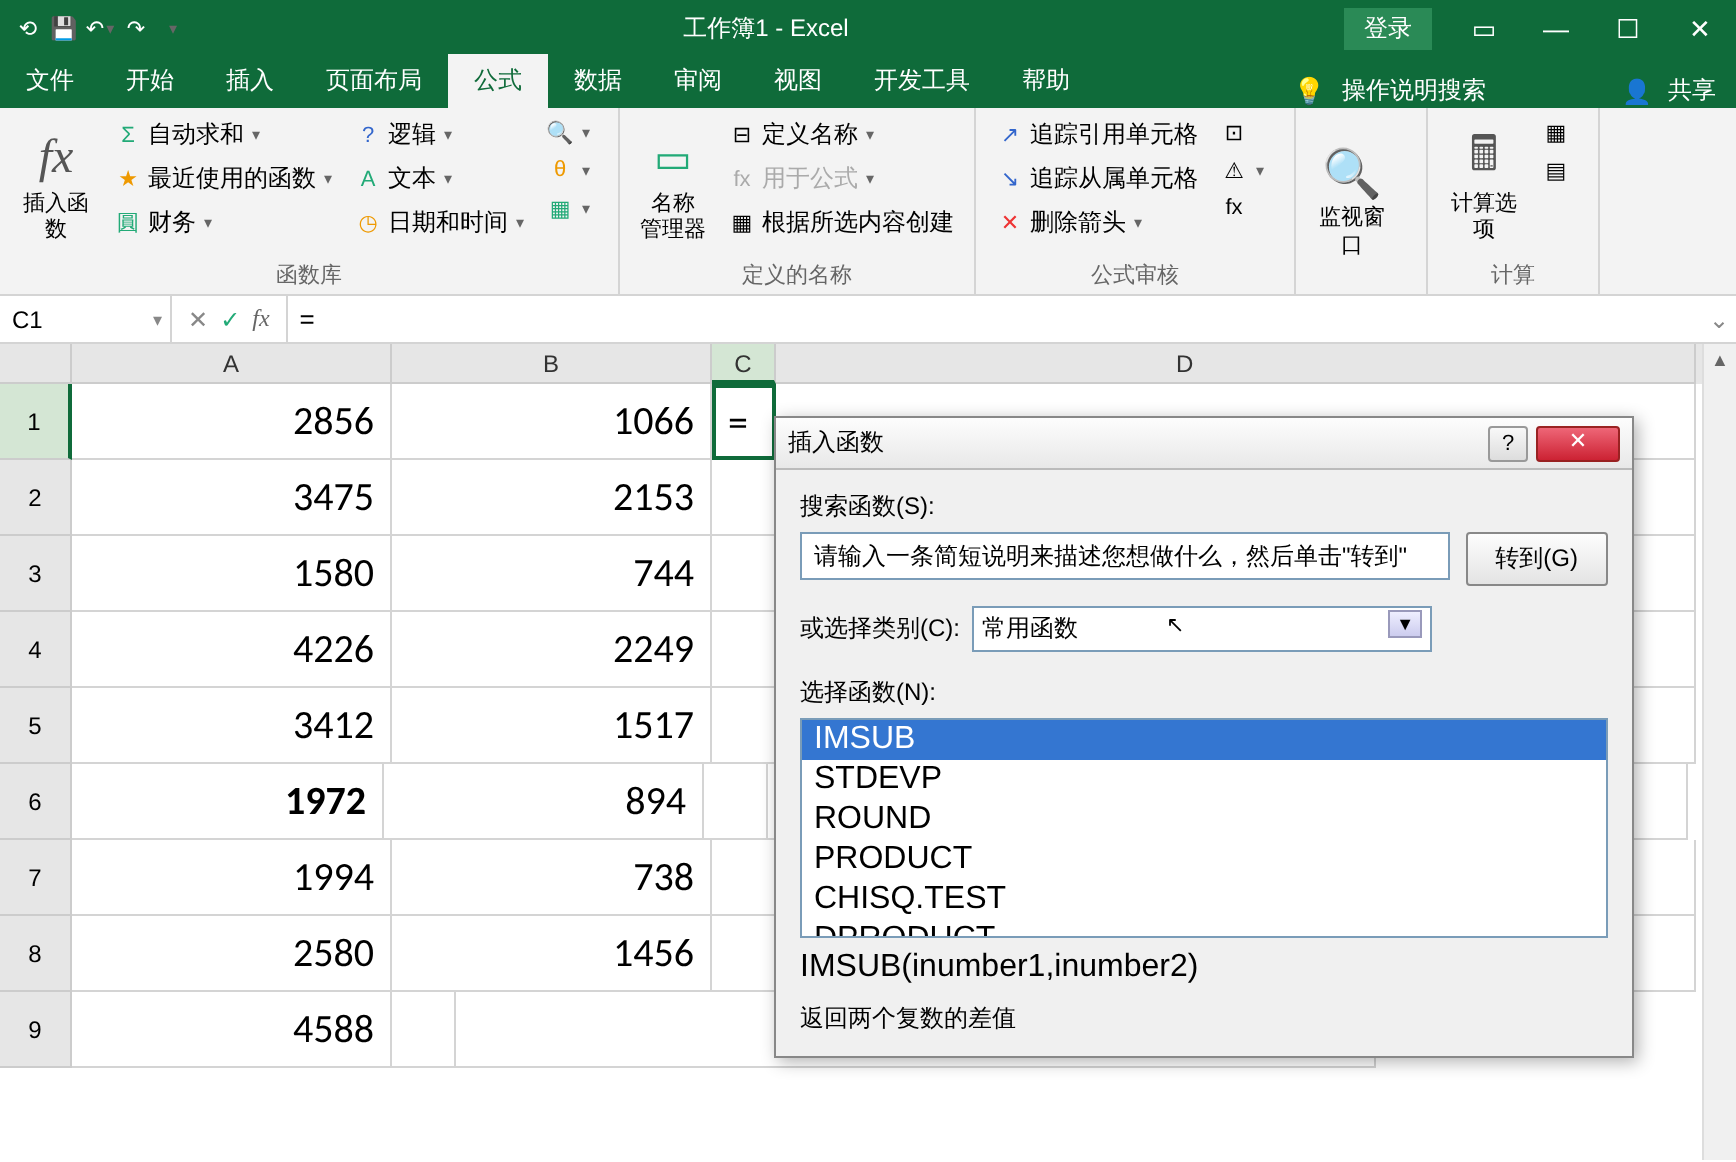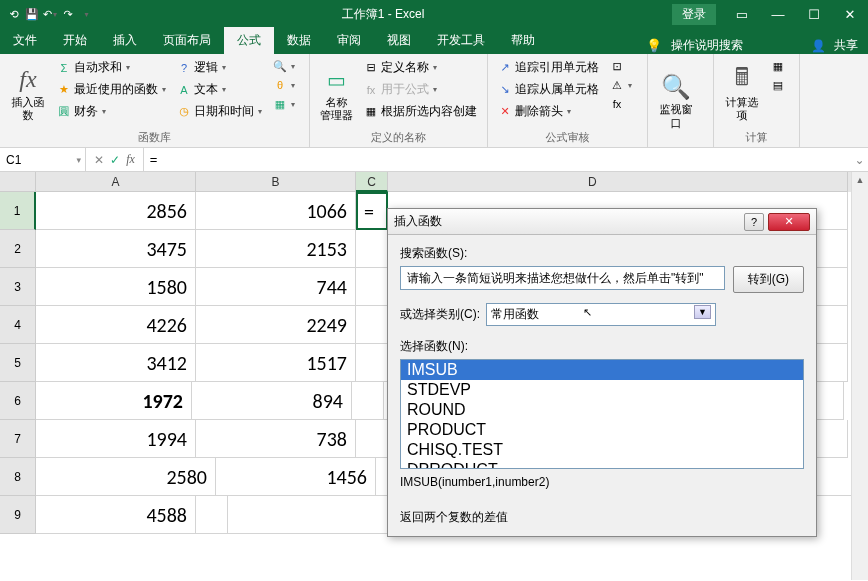--- a/index.html
+++ b/index.html
@@ -56,21 +56,21 @@
 .search-row{display:flex;gap:8px;align-items:flex-start;margin-bottom:10px;}
 .search-input{flex:1;border:1px solid #7a9cb8;padding:4px 6px;font-size:12px;background:#fff;}
 .go-btn{border:1px solid #888;background:linear-gradient(#fdfdfd,#e4e4e4);padding:4px 14px;font-size:12px;border-radius:2px;}
 .cat-row{display:flex;align-items:center;gap:6px;margin-bottom:12px;}
 .cat-select{border:1px solid #7a9cb8;padding:2px 4px;font-size:12px;width:230px;background:#fff;position:relative;}
 .cat-select::after{content:"▼";position:absolute;right:4px;font-size:9px;background:linear-gradient(#eef,#cce);border:1px solid #99b;padding:1px 3px;top:1px;}
 .cursor-img{position:absolute;left:96px;top:2px;font-size:11px;}
 .func-list{border:1px solid #7a9cb8;background:#fff;height:110px;overflow-y:scroll;margin-bottom:6px;}
 .func-item{padding:1px 6px;font-size:16px;}
 .func-item.sel{background:#3476d1;color:#fff;}
-.func-sig{font-size:12px;margin-bottom:20px;}
+.func-sig{font-size:16px;margin-bottom:8px;}
 .func-desc{font-size:12px;}
 .scrollbar-v{position:absolute;right:0;top:172px;width:17px;height:408px;background:#f0f0f0;border-left:1px solid #ddd;}
 .sb-up,.sb-down{height:17px;text-align:center;font-size:9px;line-height:17px;color:#666;}
 </style>
 </head>
 <body>
 
 <div class="titlebar">
   <div class="tb-left">
     <span class="tb-icon">⟲</span>
@@ -320,21 +320,21 @@
       </div>
       <div class="row">
         <div class="row-h">7</div>
         <div class="cell" style="width: 160px;">1994</div>
         <div class="cell" style="width: 160px;">738</div>
         <div class="cell" style="width: 32px; text-align: left;"></div>
         <div class="cell" style="width: 460px;"></div>
       </div>
       <div class="row">
         <div class="row-h">8</div>
-        <div class="cell" style="width: 180px;">2580</div>
+        <div class="cell" style="width: 160px;">2580</div>
         <div class="cell" style="width: 160px;">1456</div>
         <div class="cell" style="width: 32px; text-align: left;"></div>
         <div class="cell" style="width: 460px;"></div>
       </div>
       <div class="row">
         <div class="row-h">9</div>
         <div class="cell" style="width: 160px;">4588</div>
         <div class="cell" style="width: 32px; text-align: left;"></div>
         <div class="cell" style="width: 460px;"></div>
       </div>

